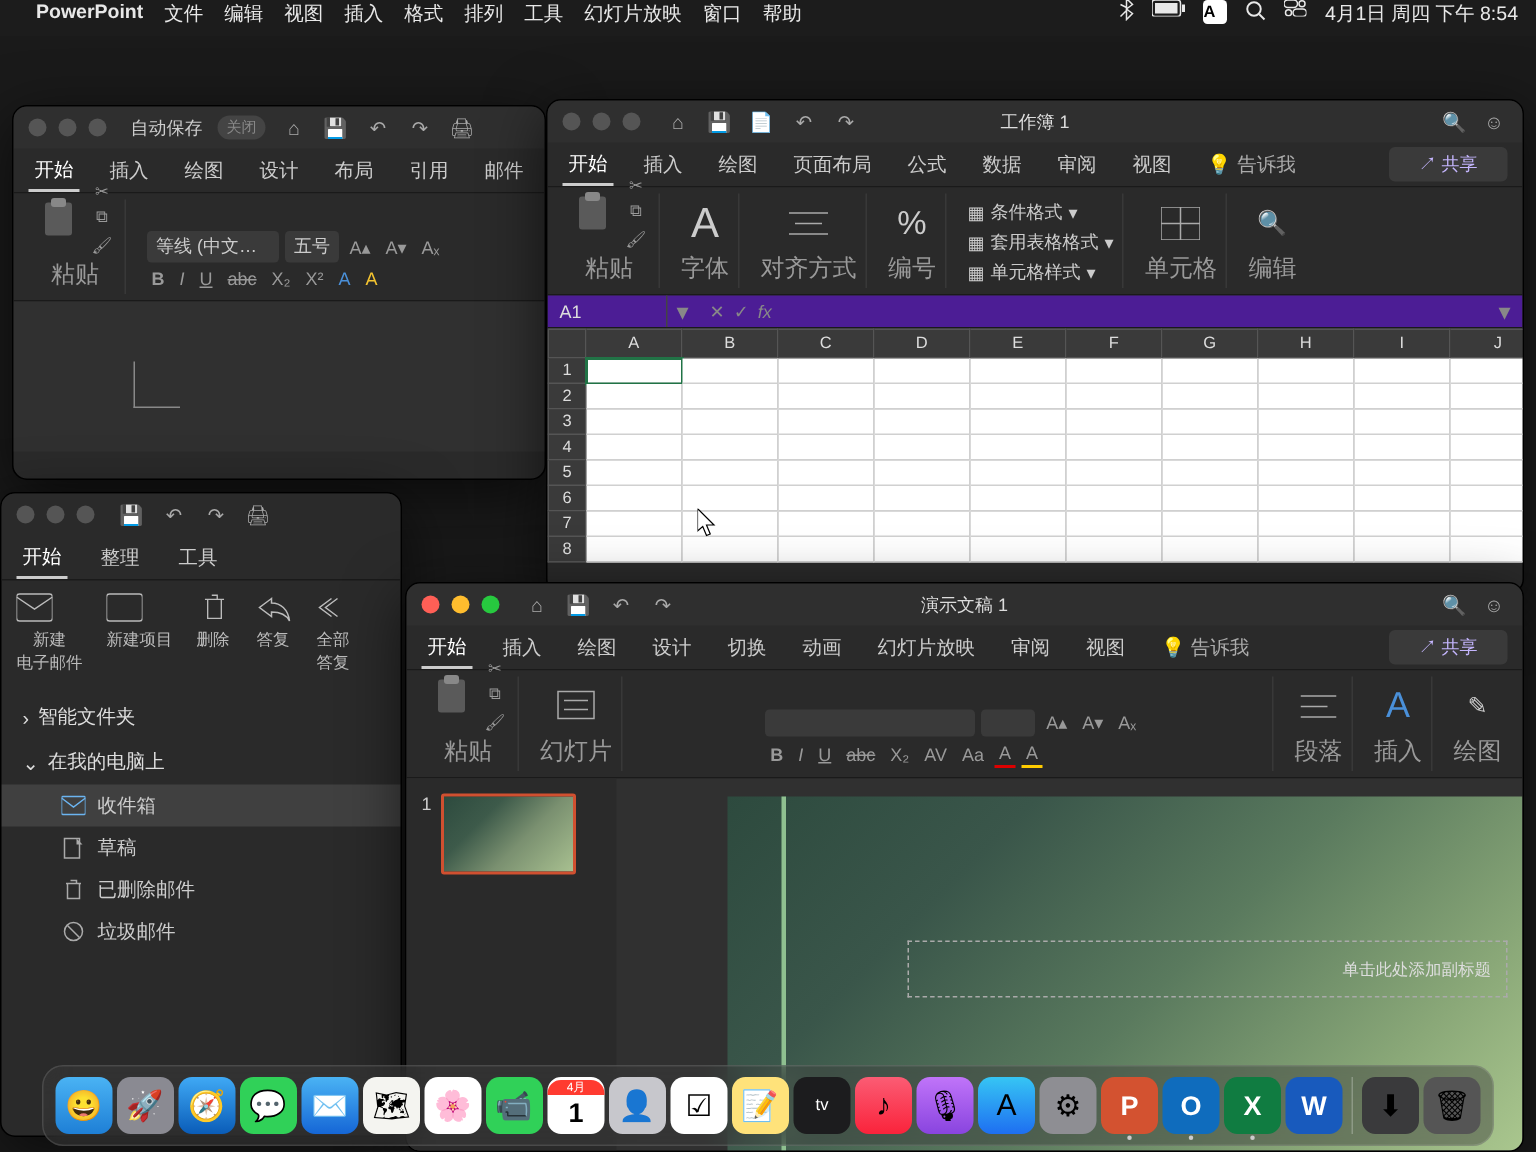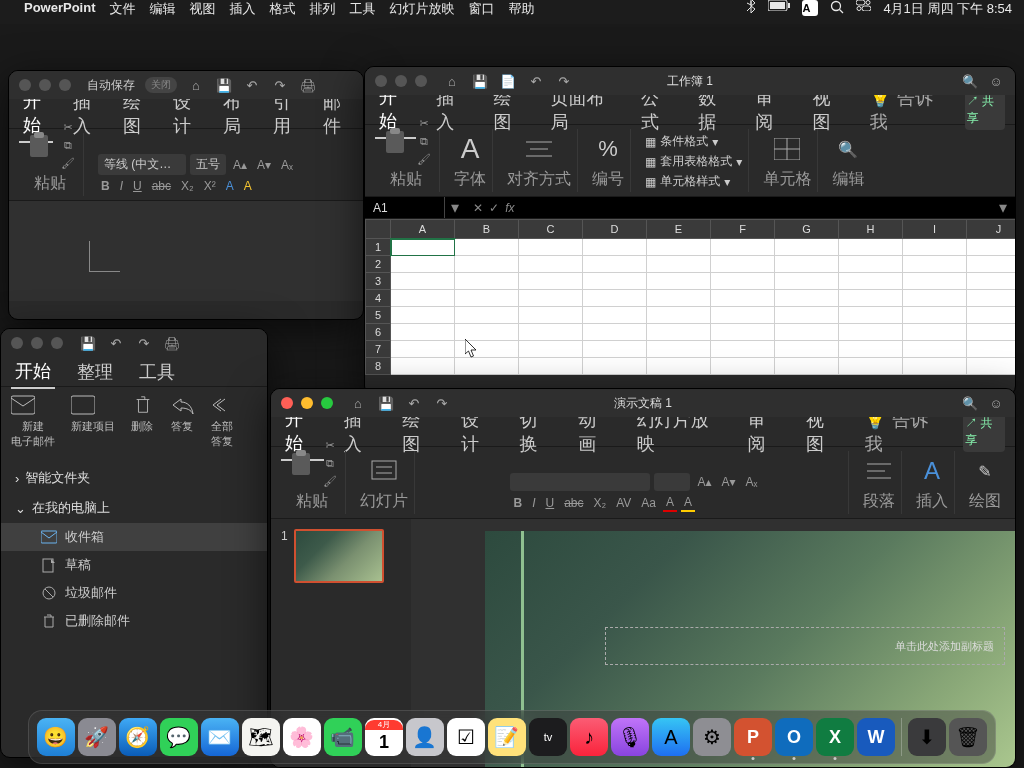--- a/index.html
+++ b/index.html
@@ -23,24 +23,24 @@
 .traffic .yellow { background: #ffbd2e; }
 .traffic .green { background: #27c93f; }
 .traffic .gray { background: #555; }
 .titlebar .title { position: absolute; left: 50%; transform: translateX(-50%); color: #ddd; font-size: 12px; }
 .titlebar .qat { margin-left: auto; display: flex; gap: 8px; color: #aaa; }
 .titlebar .qat-left { margin-left: 16px; display: flex; gap: 10px; color: #aaa; align-items: center; }
 .icon-btn { width: 18px; height: 18px; display: inline-flex; align-items: center; justify-content: center; color: #aaa; font-size: 13px; }
 
 
 .tabs { height: 30px; display: flex; align-items: center; padding: 0 10px; gap: 16px; background: #2a2a2a; border-bottom: 1px solid #1a1a1a; }
-.tabs .tab { color: #ccc; font-size: 18px; padding: 4px 4px; cursor: default; }
+.tabs .tab { color: #ccc; font-size: 13px; padding: 4px 4px; cursor: default; }
 .tabs .tab.active { color: #fff; border-bottom: 2px solid #ccc; }
 .tabs .tab.special { color: #aaa; }
-.tabs .share-btn { margin-left: auto; background: #3a3a3a; color: #86efac; font-size: 12px; padding: 3px 2px; border-radius: 4px; }
+.tabs .share-btn { margin-left: auto; background: #3a3a3a; color: #c4b5fd; font-size: 12px; padding: 3px 20px; border-radius: 4px; }
 
 
 .ribbon { height: 72px; background: #2a2a2a; display: flex; align-items: stretch; padding: 4px 8px; gap: 8px; border-bottom: 1px solid #1a1a1a; }
 .group { display: flex; flex-direction: column; align-items: center; justify-content: flex-end; padding: 2px 6px; border-right: 1px solid #383838; }
 .group:last-child { border-right: none; }
 .group .label { font-size: 16px; color: #999; margin-top: 2px; }
 .group .controls { display: flex; align-items: center; gap: 4px; flex: 1; }
 .big-icon { width: 32px; height: 36px; display: flex; flex-direction: column; align-items: center; justify-content: center; color: #ccc; }
 .mini-icons { display: flex; flex-direction: column; gap: 2px; }
 .mini-icon { width: 18px; height: 16px; color: #999; font-size: 11px; display: flex; align-items: center; justify-content: center; }
@@ -67,21 +67,21 @@
 .ol-btn { display: flex; flex-direction: column; align-items: flex-start; gap: 4px; color: #bbb; font-size: 11px; }
 .ol-btn svg, .ol-btn .ol-icon { width: 24px; height: 20px; }
 .ol-sidebar { padding: 6px 0; }
 .folder-header { display: flex; align-items: center; gap: 6px; padding: 6px 14px; color: #ddd; font-size: 13px; }
 .folder-item { display: flex; align-items: center; gap: 8px; padding: 5px 14px 5px 40px; color: #ccc; font-size: 13px; }
 .folder-item.selected { background: #404040; }
 .folder-item svg { width: 16px; height: 16px; }
 
 
 .excel { top: 28px; left: 364px; width: 652px; height: 330px; z-index: 12; }
-.formula-bar { height: 22px; display: flex; align-items: center; background: #000000; border-bottom: 1px solid #1a1a1a; }
+.formula-bar { height: 22px; display: flex; align-items: center; background: #4c1d95; border-bottom: 1px solid #1a1a1a; }
 .name-box { width: 80px; padding: 0 8px; color: #ddd; font-size: 12px; border-right: 1px solid #444; height: 100%; display: flex; align-items: center; }
 .fx-buttons { display: flex; gap: 6px; padding: 0 8px; color: #888; font-size: 12px; }
 .fx-input { flex: 1; padding: 0 8px; color: #ddd; font-size: 12px; }
 .row-headers { display: flex; flex-direction: column; background: #3a3a3a; }
 .corner { width: 26px; height: 20px; background: #3a3a3a; border: 1px solid #555; }
 .row-h { width: 26px; height: 17px; background: #3a3a3a; color: #ddd; font-size: 11px; display: flex; align-items: center; justify-content: center; border: 1px solid #555; border-top: none; }
 .col-headers { display: flex; }
 .col-h { width: 64px; height: 20px; background: #3a3a3a; color: #ddd; font-size: 11px; display: flex; align-items: center; justify-content: center; border: 1px solid #555; border-left: none; }
 .cells { position: relative; }
 .cell-row { display: flex; }
@@ -300,30 +300,30 @@
       </div>
     <div class="folder-item">
         <svg viewBox="0 0 16 16">
           <rect x="2" y="2" width="10" height="13" stroke="#aaa" fill="none"></rect>
           <path d="M10 2l4 4-4 0z" fill="#aaa"></path>
         </svg>
         <span>草稿</span>
       </div>
     <div class="folder-item">
         <svg viewBox="0 0 16 16">
+          <path d="M3 4h10M4 4v10h8V4M6 2h4v2" stroke="#aaa" fill="none"></path>
+        </svg>
+        <span>已删除邮件</span>
+      </div>
+    <div class="folder-item">
+        <svg viewBox="0 0 16 16">
           <circle cx="8" cy="8" r="6" stroke="#aaa" fill="none"></circle>
           <line x1="4" y1="4" x2="12" y2="12" stroke="#aaa"></line>
         </svg>
         <span>垃圾邮件</span>
-      </div>
-    <div class="folder-item">
-        <svg viewBox="0 0 16 16">
-          <path d="M3 4h10M4 4v10h8V4M6 2h4v2" stroke="#aaa" fill="none"></path>
-        </svg>
-        <span>已删除邮件</span>
       </div>
   </div>
 </div>
 
 <div class="window excel">
   <div class="titlebar">
     <div class="traffic">
         <div class="dot gray"></div>
         <div class="dot gray"></div>
         <div class="dot gray"></div>

